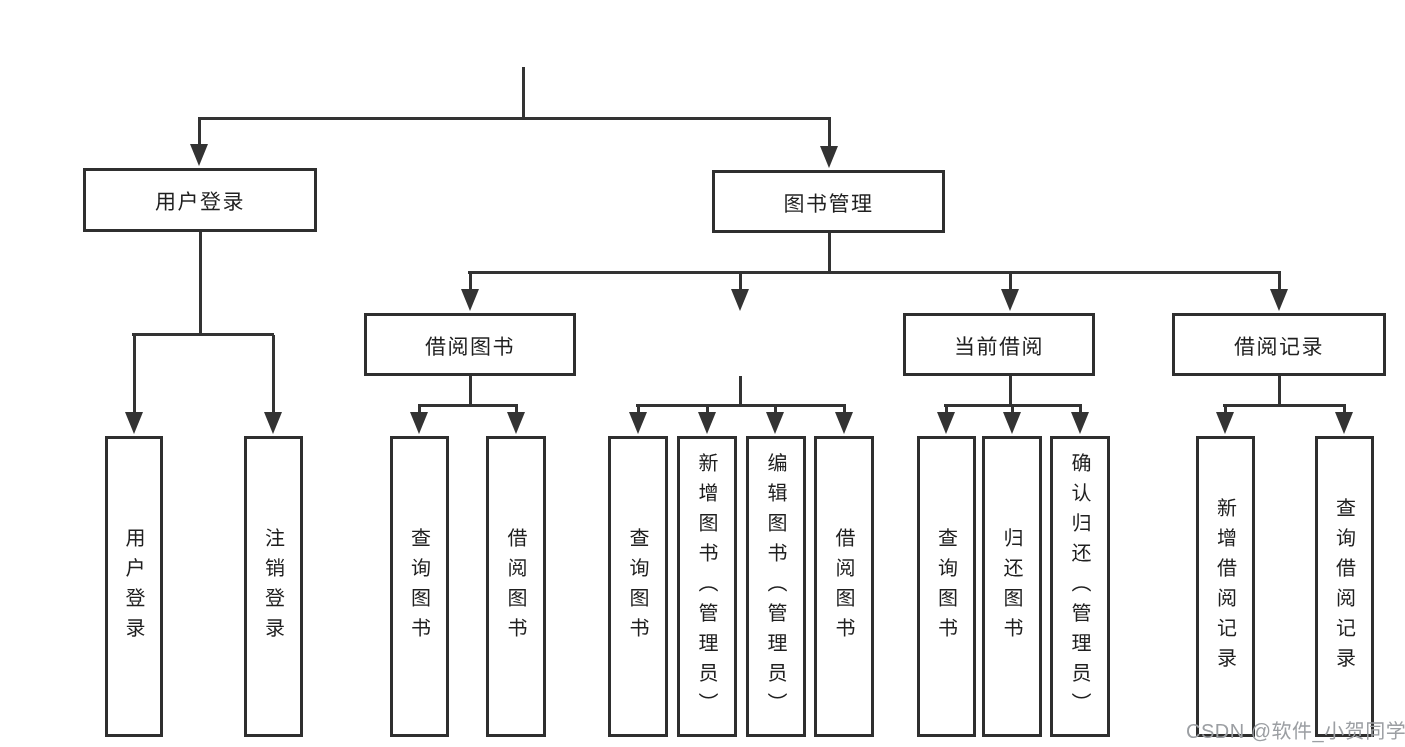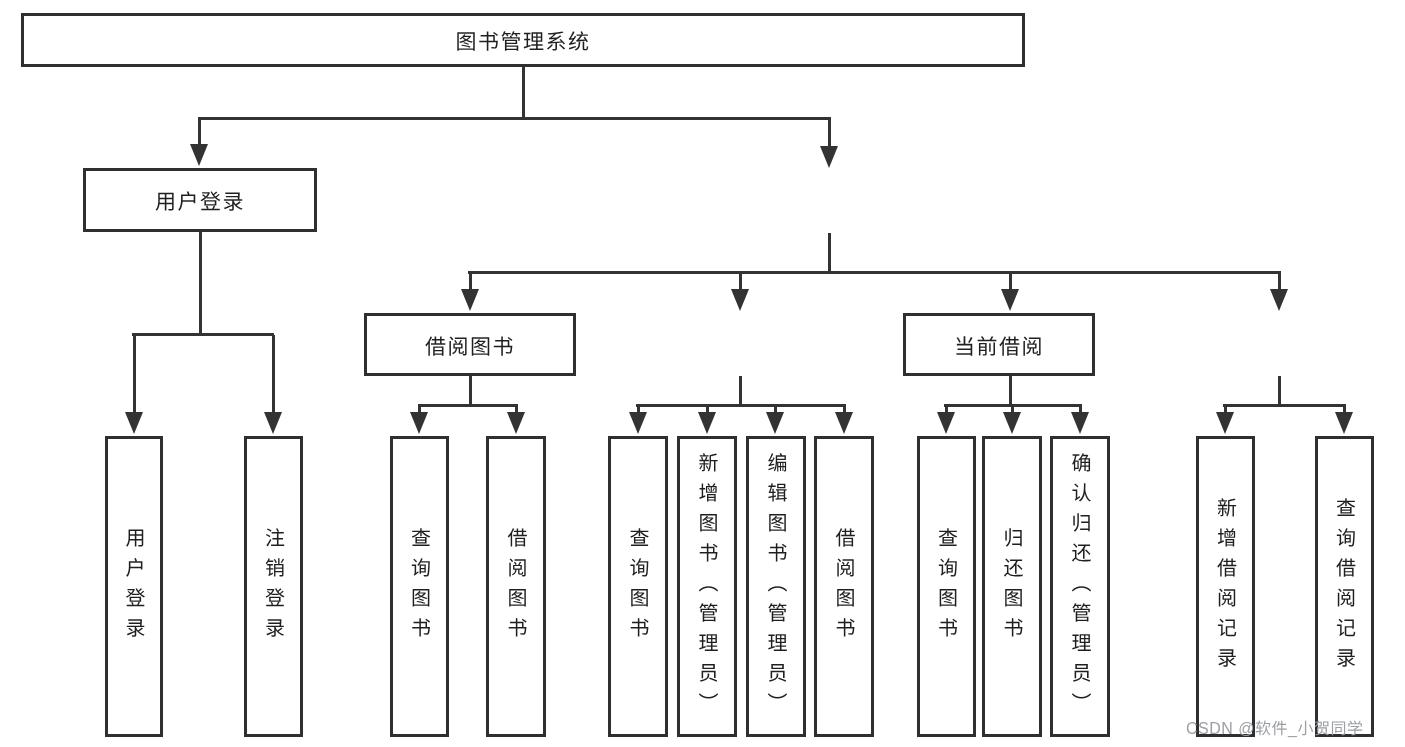--- a/index.html
+++ b/index.html
@@ -39,44 +39,47 @@
   .arrowhead{
     position:absolute;
     width:0;height:0;
     border-left:9px solid transparent;
     border-right:9px solid transparent;
     border-top:22px solid #333333;
   }
   .watermark{
     position:absolute;
     left:1186px;top:715px;
-    font-size:16px;
+    font-size:20px;
     color:#9c9fa3;
     letter-spacing:0.5px;
     white-space:nowrap;
   }
 </style>
 </head>
 <body>
 
 <div class="canvas">
 
-  <div class="box h" style="left:21px;top:13px;width:1004px;height:54px">
-    <span>图书管理系统</span>
-  </div>
 
   <div class="box h" style="left:83px;top:168px;width:234px;height:64px">
     <span>用户登录</span>
+  </div>
+  <div class="box h" style="left:712px;top:170px;width:233px;height:63px">
+    <span>图书管理</span>
   </div>
 
   <div class="box h" style="left:364px;top:313px;width:212px;height:63px">
     <span>借阅图书</span>
   </div>
   <div class="box h" style="left:903px;top:313px;width:192px;height:63px">
     <span>当前借阅</span>
+  </div>
+  <div class="box h" style="left:1172px;top:313px;width:214px;height:63px">
+    <span>借阅记录</span>
   </div>
 
   <div class="box v" style="left:105px;top:436px;width:58px;height:301px">
     <span>用户登录</span>
   </div>
   <div class="box v" style="left:244px;top:436px;width:59px;height:301px">
     <span>注销登录</span>
   </div>
 
   <div class="box v" style="left:390px;top:436px;width:59px;height:301px">

